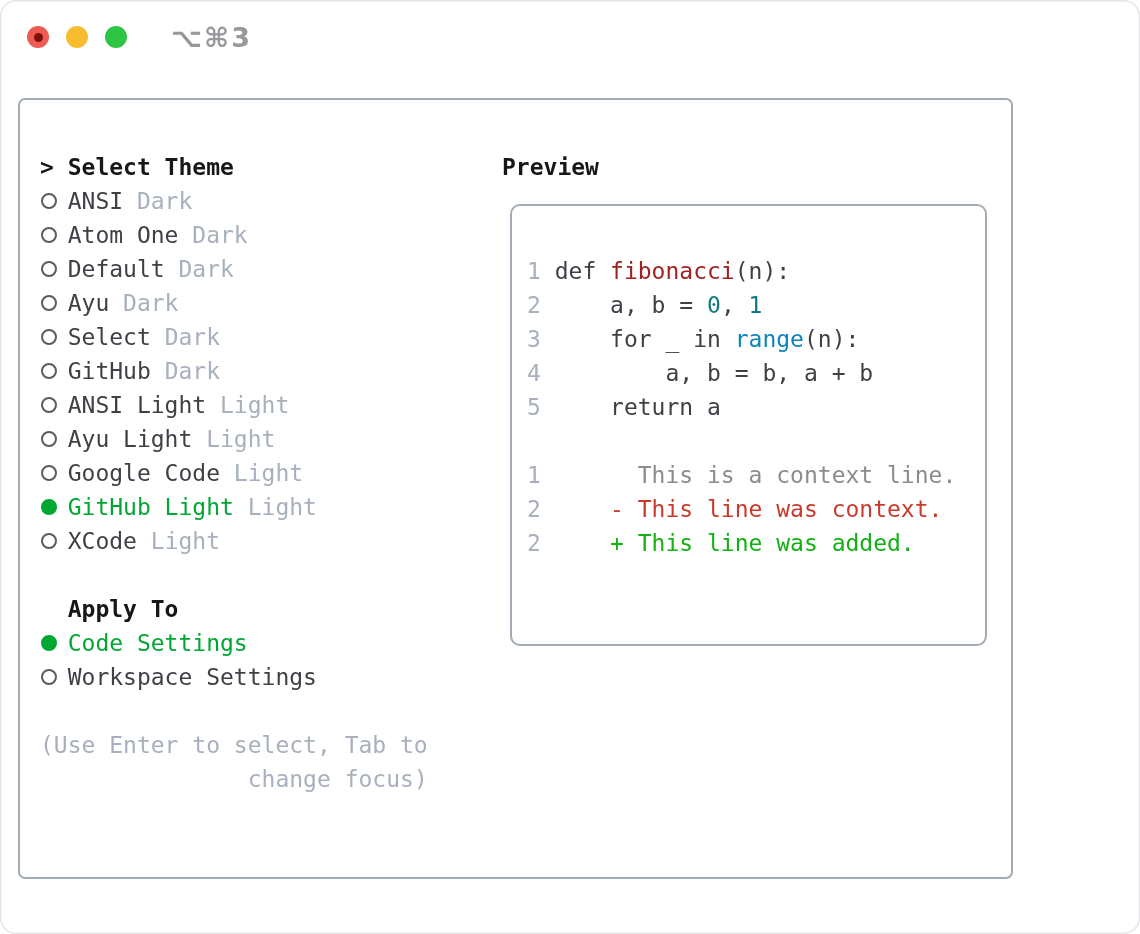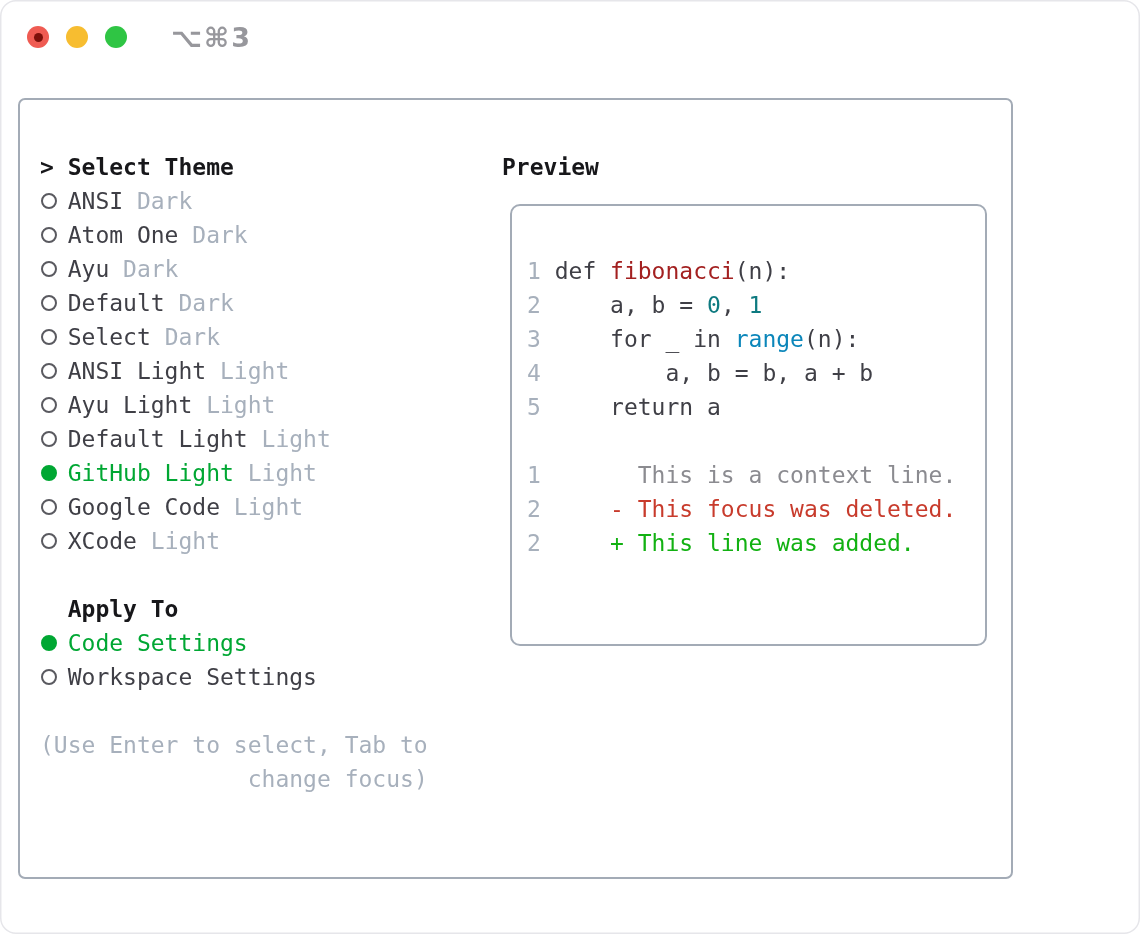--- a/index.html
+++ b/index.html
@@ -82,28 +82,28 @@
     <div class="win-title">⌥⌘3</div>
   </div>
 
   <div class="panel">
 
     <div class="left-col">
       <div class="line hdr"><span class="gutter">&gt;</span><span>Select Theme</span></div>
       <div id="theme-list">
           <div class="line theme-row"><span class="bullet"></span><span class="tname">ANSI</span><span class="tvariant"> Dark</span></div>
           <div class="line theme-row"><span class="bullet"></span><span class="tname">Atom One</span><span class="tvariant"> Dark</span></div>
+          <div class="line theme-row"><span class="bullet"></span><span class="tname">Default</span><span class="tvariant"> Dark</span></div>
           <div class="line theme-row"><span class="bullet"></span><span class="tname">Ayu</span><span class="tvariant"> Dark</span></div>
-          <div class="line theme-row"><span class="bullet"></span><span class="tname">Default</span><span class="tvariant"> Dark</span></div>
           <div class="line theme-row"><span class="bullet"></span><span class="tname">Select</span><span class="tvariant"> Dark</span></div>
+          <div class="line theme-row"><span class="bullet"></span><span class="tname">GitHub</span><span class="tvariant"> Dark</span></div>
           <div class="line theme-row"><span class="bullet"></span><span class="tname">ANSI Light</span><span class="tvariant"> Light</span></div>
           <div class="line theme-row"><span class="bullet"></span><span class="tname">Ayu Light</span><span class="tvariant"> Light</span></div>
-          <div class="line theme-row"><span class="bullet"></span><span class="tname">Default Light</span><span class="tvariant"> Light</span></div>
+          <div class="line theme-row"><span class="bullet"></span><span class="tname">Google Code</span><span class="tvariant"> Light</span></div>
           <div class="line theme-row sel"><span class="bullet"></span><span class="tname">GitHub Light</span><span class="tvariant"> Light</span></div>
-          <div class="line theme-row"><span class="bullet"></span><span class="tname">Google Code</span><span class="tvariant"> Light</span></div>
           <div class="line theme-row"><span class="bullet"></span><span class="tname">XCode</span><span class="tvariant"> Light</span></div>
         </div>
       <div class="line"></div>
       <div class="line hdr"><span class="gutter"></span><span>Apply To</span></div>
       <div id="apply-list">
           <div class="line apply-row sel"><span class="bullet"></span><span class="tname">Code Settings</span></div>
           <div class="line apply-row"><span class="bullet"></span><span class="tname">Workspace Settings</span></div>
         </div>
       <div class="line"></div>
       <div class="line hint">(Use Enter to select, Tab to</div>
@@ -114,19 +114,19 @@
 
     <div class="preview-box">
       <div id="code-lines">
           <div class="line cline"><span class="lnum">1</span><span class="seg c-plain">def </span><span class="seg c-function">fibonacci</span><span class="seg c-plain">(n):</span></div>
           <div class="line cline"><span class="lnum">2</span><span class="seg c-plain">    a, b = </span><span class="seg c-number">0</span><span class="seg c-plain">, </span><span class="seg c-number">1</span></div>
           <div class="line cline"><span class="lnum">3</span><span class="seg c-plain">    for _ in </span><span class="seg c-builtin">range</span><span class="seg c-plain">(n):</span></div>
           <div class="line cline"><span class="lnum">4</span><span class="seg c-plain">        a, b = b, a + b</span></div>
           <div class="line cline"><span class="lnum">5</span><span class="seg c-plain">    return a</span></div>
           <div class="line cline"><span class="lnum"></span></div>
           <div class="line cline"><span class="lnum">1</span><span class="seg c-context">      This is a context line.</span></div>
-          <div class="line cline"><span class="lnum">2</span><span class="seg c-deleted">    - This focus was deleted.</span></div>
+          <div class="line cline"><span class="lnum">2</span><span class="seg c-deleted">    - This line was context.</span></div>
           <div class="line cline"><span class="lnum">2</span><span class="seg c-added">    + This line was added.</span></div>
         </div>
     </div>
 
   </div>
 </div>
 
 </body></html>

